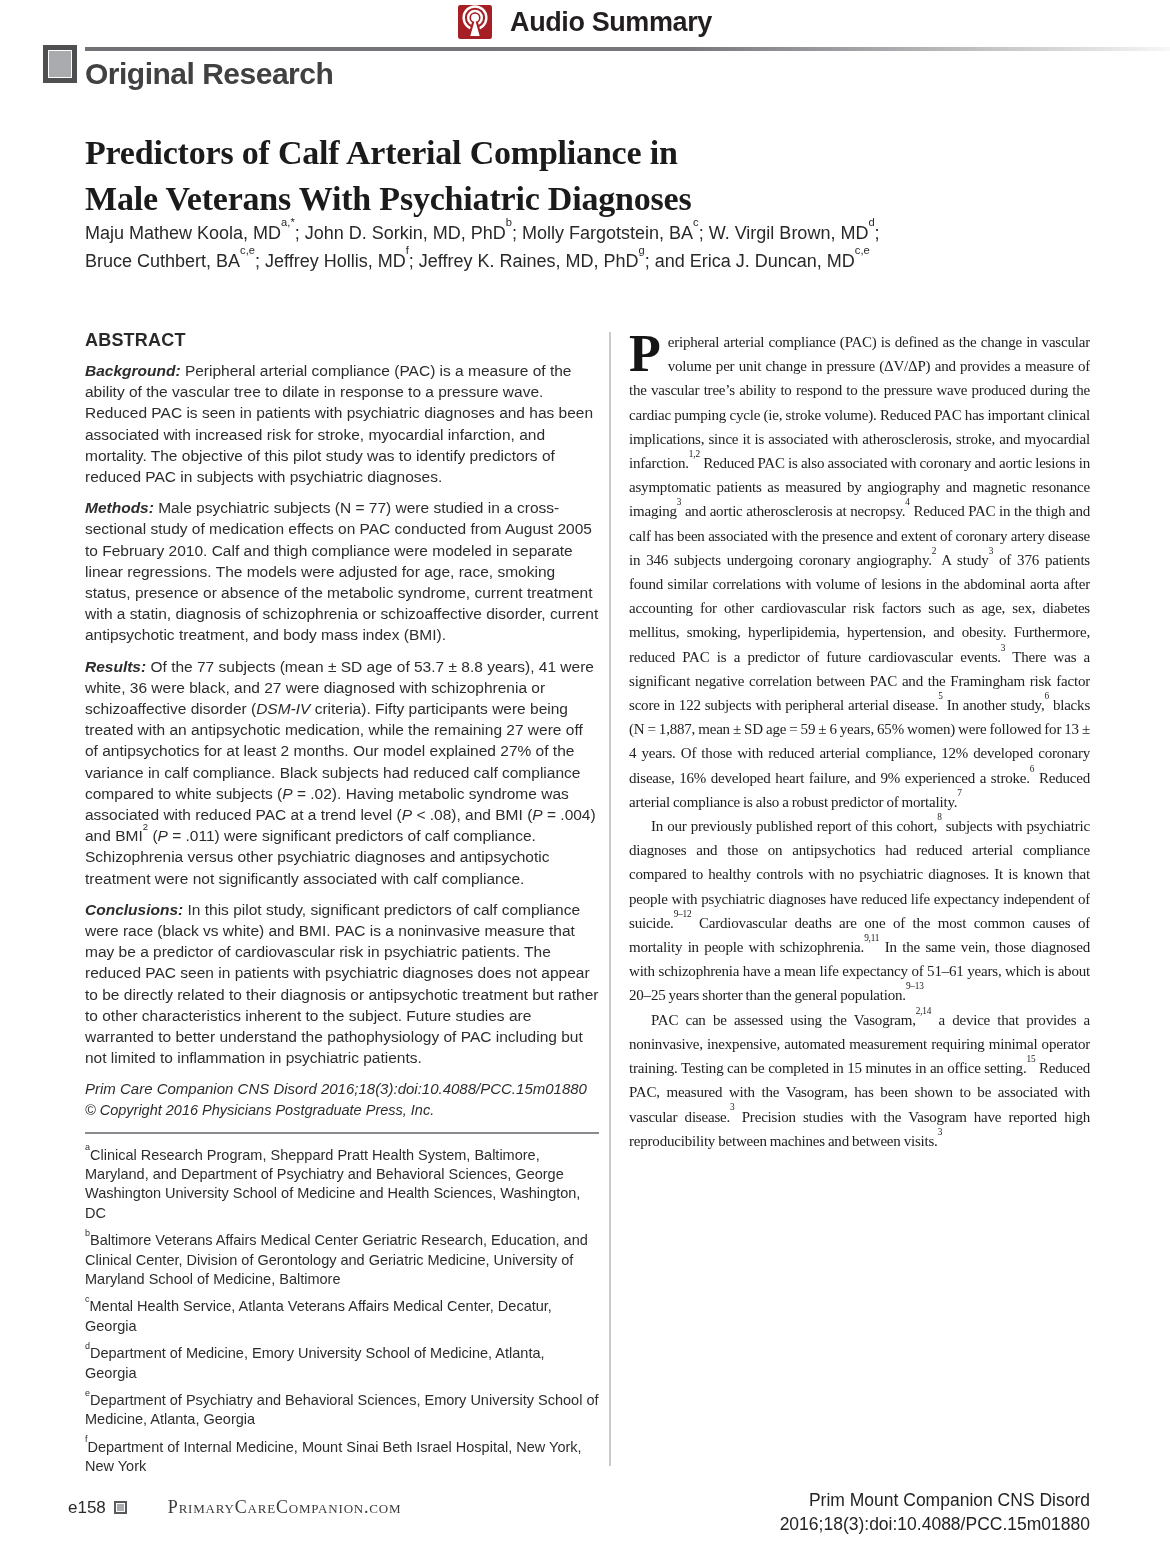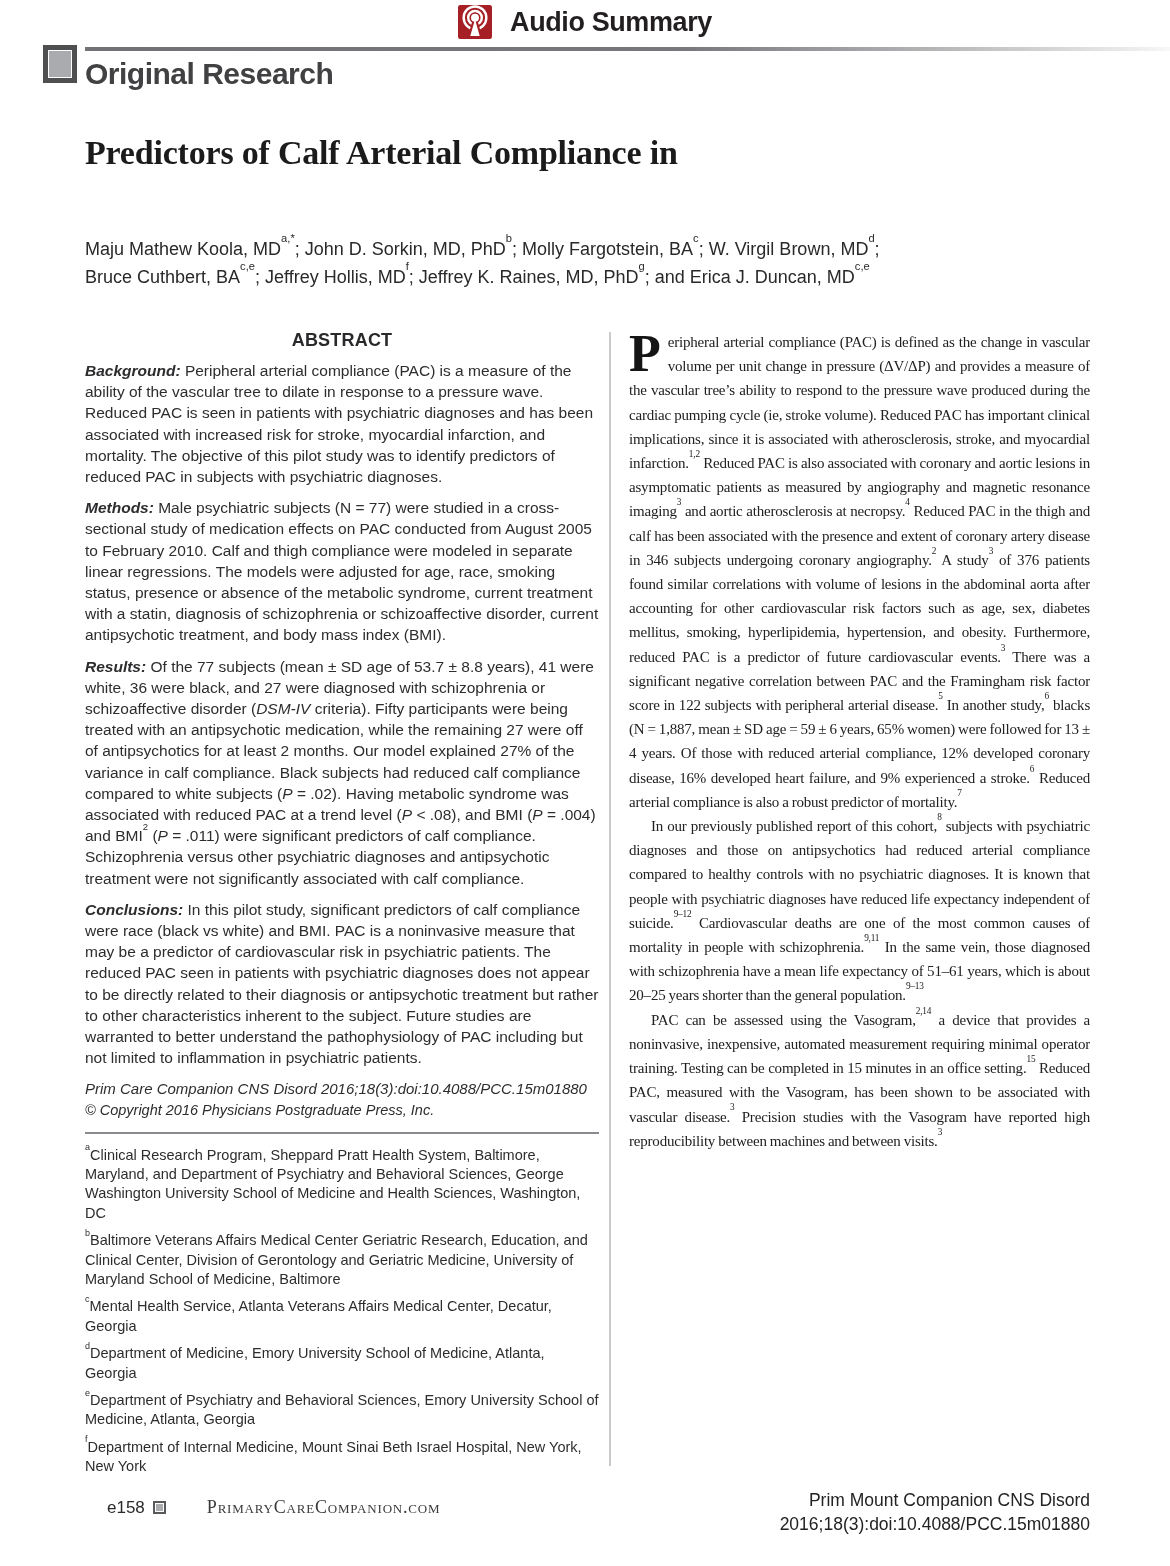--- a/index.html
+++ b/index.html
@@ -19,25 +19,25 @@
   .or-rule{position:absolute;top:47px;left:85px;width:1085px;height:4px;
     background:linear-gradient(to right,#717276 0%,#77787b 55%,#b9babc 80%,#ededee 97%,#f8f8f8 100%);}
   .or-label{position:absolute;top:57px;left:85px;font-size:30px;font-weight:bold;
     color:#414042;letter-spacing:-0.5px;}
 
   
   .title{position:absolute;top:120px;left:85px;width:980px;
     font-family:"Liberation Serif",serif;font-weight:bold;font-size:34px;
     line-height:46px;color:#1b1b1b;letter-spacing:-0.2px;margin-top:10px;}
   .authors{position:absolute;top:219px;left:85px;width:1000px;
-    font-size:18px;line-height:28px;color:#29292b;margin-top:16px;}
+    font-size:18px;line-height:28px;color:#29292b;}
 
   
   .abstract{position:absolute;top:330px;left:85px;width:514px;max-height:1150px;overflow:hidden;}
-  .abstract h2{margin:0 0 9px 0;font-size:18px;font-weight:bold;color:#29292b;letter-spacing:0.2px;text-align:center;}
+  .abstract h2{margin:0 0 9px 0;font-size:18px;font-weight:bold;color:#29292b;letter-spacing:0.2px;}
   .abs-p{margin:0 0 10px 0;font-size:15.5px;line-height:21.2px;}
   .lead{font-weight:bold;font-style:italic;}
   .citation{margin:2px 0 2px 0;font-style:italic;font-size:15px;line-height:20px;}
   .copyright{margin:0 0 12px 0;font-style:italic;font-size:14.5px;line-height:19px;}
   .aff-rule{border:none;border-top:2px solid #8a8b8e;margin:8px 0 12px 0;}
   .aff{margin:8px 0 3px 0;font-size:14.5px;line-height:19.4px;}
   .aff sup{top:-0.4em;}
   .corr{margin-top:3px;}
 
   
@@ -47,21 +47,21 @@
   .main{position:absolute;left:629px;top:330px;width:461px;height:1136px;overflow:hidden;
     font-family:"Liberation Serif",serif;font-size:15px;line-height:24.2px;
     letter-spacing:-0.2px;word-spacing:-0.5px;color:#212122;text-align:justify;}
   .main p{margin:0;}
   .main p + p{text-indent:22px;}
   .dropcap{float:left;font-size:52px;line-height:42px;font-weight:bold;
     padding:3px 7px 0 0;color:#151515;letter-spacing:0;}
 
   
   .footer-left{position:absolute;left:68px;top:1497px;display:flex;align-items:center;gap:8px;}
-  .page-num{font-size:17px;color:#2b2b2d;margin-left:39px;}
+  .page-num{font-size:17px;color:#2b2b2d;}
   .f-icon{width:13px;height:13px;background:#58595b;position:relative;flex:0 0 auto;}
   .f-icon-inner{position:absolute;inset:2px;background:#aaacae;border:1px solid #ffffff;}
   .site{font-family:"Liberation Serif",serif;font-variant:small-caps;
     font-size:18px;letter-spacing:0.8px;color:#3a3a3c;margin-left:33px;}
   .footer-right{position:absolute;right:80px;top:1489px;text-align:right;
     font-size:17.5px;line-height:23.5px;color:#232325;}
 </style>
 </head>
 <body>
 
@@ -77,20 +77,21 @@
 </div>
 
 <div class="or-icon">
     <div class="or-icon-inner"></div>
   </div>
 <div class="or-rule"></div>
 <div class="or-label">Original Research</div>
 
 <div class="title">
   <div>Predictors of Calf Arterial Compliance in</div>
+  <div>Male Veterans With Psychiatric Diagnoses</div>
 </div>
 <div class="authors">
   <div>Maju Mathew Koola, MD<sup>a,*</sup>; John D. Sorkin, MD, PhD<sup>b</sup>; Molly Fargotstein, BA<sup>c</sup>; W. Virgil Brown, MD<sup>d</sup>;</div>
   <div>Bruce Cuthbert, BA<sup>c,e</sup>; Jeffrey Hollis, MD<sup>f</sup>; Jeffrey K. Raines, MD, PhD<sup>g</sup>; and Erica J. Duncan, MD<sup>c,e</sup></div>
 </div>
 
 <div class="abstract">
   <h2>ABSTRACT</h2>
 
   <p class="abs-p"><span class="lead">Background:</span> <span>Peripheral arterial compliance (PAC) is a measure of the ability of the vascular tree to dilate in response to a pressure wave. Reduced PAC is seen in patients with psychiatric diagnoses and has been associated with increased risk for stroke, myocardial infarction, and mortality. The objective of this pilot study was to identify predictors of reduced PAC in subjects with psychiatric diagnoses.</span></p>

